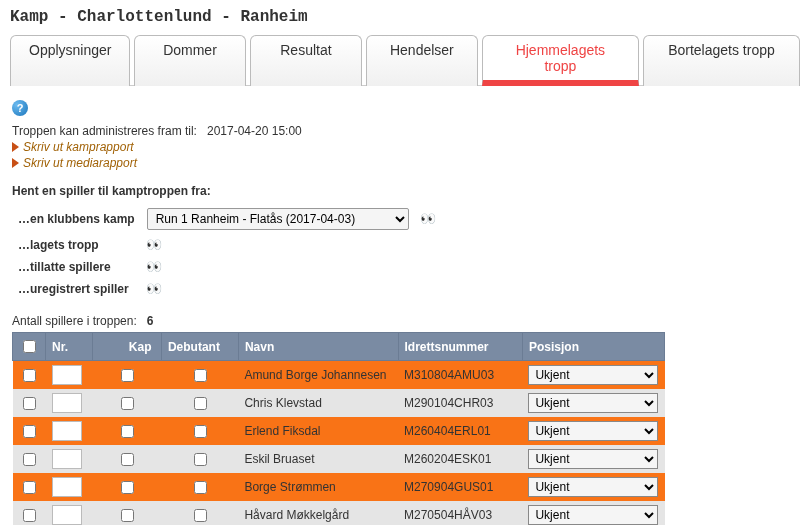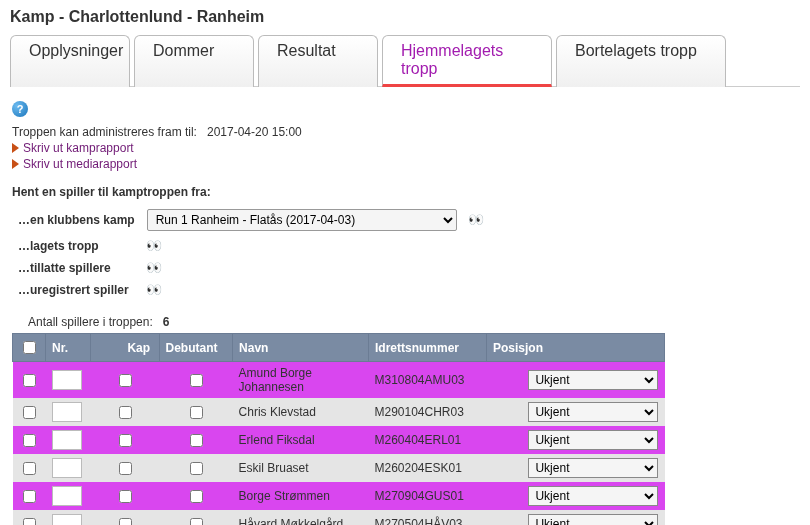--- a/index.html
+++ b/index.html
@@ -8,43 +8,44 @@
     font-size: 12px;
     color: #333;
     margin: 0;
     padding: 8px 10px;
     background: #fff;
   }
   h1.page-title {
     font-size: 16px;
     font-weight: bold;
     margin: 0 0 8px 0;
+    font-family: Liberation Mono, monospace;
   }
   .tab-row {
     display: flex;
     gap: 4px;
     border-bottom: 1px solid #ccc;
     margin-bottom: 10px;
   }
   .tab {
     padding: 6px 18px;
     border: 1px solid #bbb;
     border-bottom: none;
     border-radius: 6px 6px 0 0;
     background: linear-gradient(#ffffff, #f0f0f0);
     cursor: pointer;
-    font-size: 16px;
+    font-size: 14px;
     position: relative;
     top: 1px;
-    text-align: left;
+    text-align: center;
   }
   .tab.active {
     background: #fff;
-    color: #a21caf;
-    border-bottom: 3px solid #ef4444;
+    color: #ef4444;
+    border-bottom: 6px solid #ef4444;
     font-weight: normal;
   }
   .tab.fixedw { width: 120px; }
   .tab.wide { width: 170px; }
   .content { padding: 4px 2px; }
   .help-icon {
     display: inline-block;
     width: 16px;
     height: 16px;
     border-radius: 50%;
@@ -63,64 +64,64 @@
     align-items: center;
     gap: 4px;
     margin: 2px 0;
   }
   .arrow {
     width: 0; height: 0;
     border-top: 5px solid transparent;
     border-bottom: 5px solid transparent;
     border-left: 7px solid #c85016;
   }
-  .links a { color: #701a75; text-decoration: none; cursor: pointer; }
+  .links a { color: #a16207; text-decoration: none; cursor: pointer; font-style: italic; }
   .section-heading {
     font-weight: bold;
     margin: 14px 0 6px 0;
   }
   .fetch-table { border-collapse: collapse; }
   .fetch-table td { padding: 4px 6px; vertical-align: middle; }
   .dots-label { font-weight: bold; }
   .dropdown {
     font-size: 12px;
     padding: 2px 4px;
-    width: 310px;
+    width: 262px;
     border: 1px solid #999;
     background: #f5f5f5;
     border-radius: 2px;
   }
   .binoc {
     display: inline-block;
     font-size: 13px;
     color: #224a8a;
     cursor: pointer;
     letter-spacing: -3px;
     line-height: 8px;
   }
   .counts { margin-top: 14px; }
-  .counts .countrow { margin: 2px 16px; }
+  .counts .countrow { margin: 2px 0; }
   .counts b { font-weight: bold; }
   .player-table {
     border-collapse: collapse;
     margin-top: 4px;
     width: 653px;
   }
   .player-table th, .player-table td {
     padding: 4px 6px;
     font-size: 12px;
     text-align: left;
   }
   .player-table thead th {
     background: #7a8ba3;
     color: #fff;
     font-weight: bold;
     border: 1px solid #6b7c94;
   }
-  .player-table tbody tr.odd { background: #d946ef; }
+  .player-table tbody tr.odd { background: #f97316; }
   .player-table tbody tr.even { background: #e5e5e5; }
   .player-table tbody td { border: 0; }
   .player-table td.chk { width: 24px; text-align: center; }
   .player-table td.nrcell { width: 48px; }
   .player-table input.nr {
     width: 30px;
     padding: 2px;
     border: 1px solid #bbb;
     font-size: 12px;
     background: #fff;
@@ -128,37 +129,37 @@
   .player-table td.kap, .player-table td.deb { width: 70px; text-align: center; }
   .player-table td.name { width: 180px; }
   .player-table td.idn { width: 130px; }
   .player-table td.pos { width: 140px; }
   .player-table select.pos-sel {
     width: 130px;
     padding: 1px 2px;
     font-size: 12px;
     border: 1px solid #888;
     background: #f5f5f5;
-    margin-left: 36px;
   }
   .player-table thead th.nrh { width: 48px; }
   .player-table thead th.kaph { width: 48px; padding-left: 36px; }
   .player-table thead th.debh { width: 80px; }
   .player-table thead th.idnh { width: 130px; }
   .player-table thead th.posh { width: 140px; }
 </style>
 </head>
 <body>
 
 <h1 class="page-title">Kamp - Charlottenlund - Ranheim</h1>
 
 <div class="tab-row">
   <div class="tab fixedw">Opplysninger</div>
   <div class="tab fixedw">Dommer</div>
   <div class="tab fixedw">Resultat</div>
+  <div class="tab fixedw">Hendelser</div>
   <div class="tab wide active">Hjemmelagets tropp</div>
   <div class="tab wide">Bortelagets tropp</div>
 </div>
 
 <div class="content">
   <span class="help-icon">?</span>
 
   <div class="admin-line">
     <span>Troppen kan administreres fram til:</span>&nbsp;&nbsp;
     <b>2017-04-20 15:00</b>

